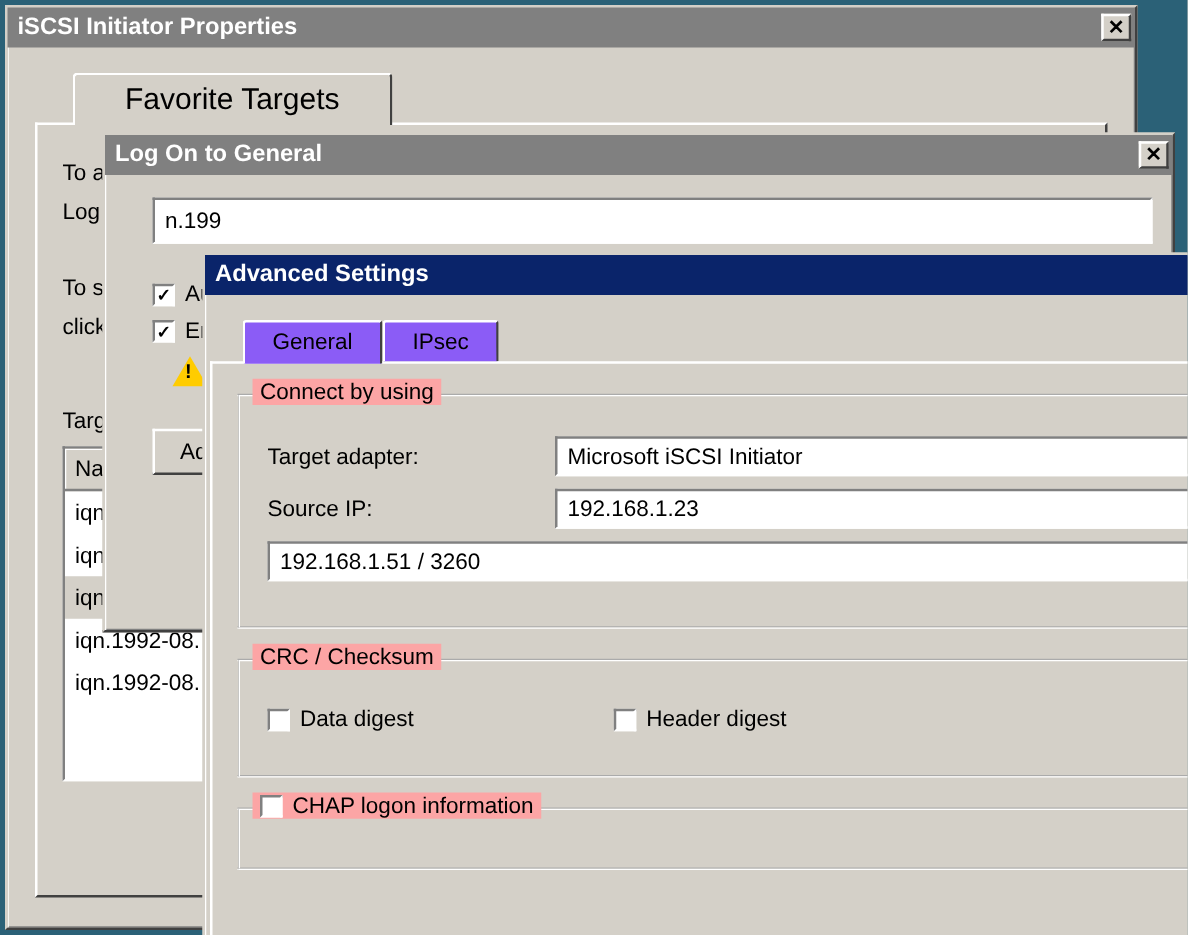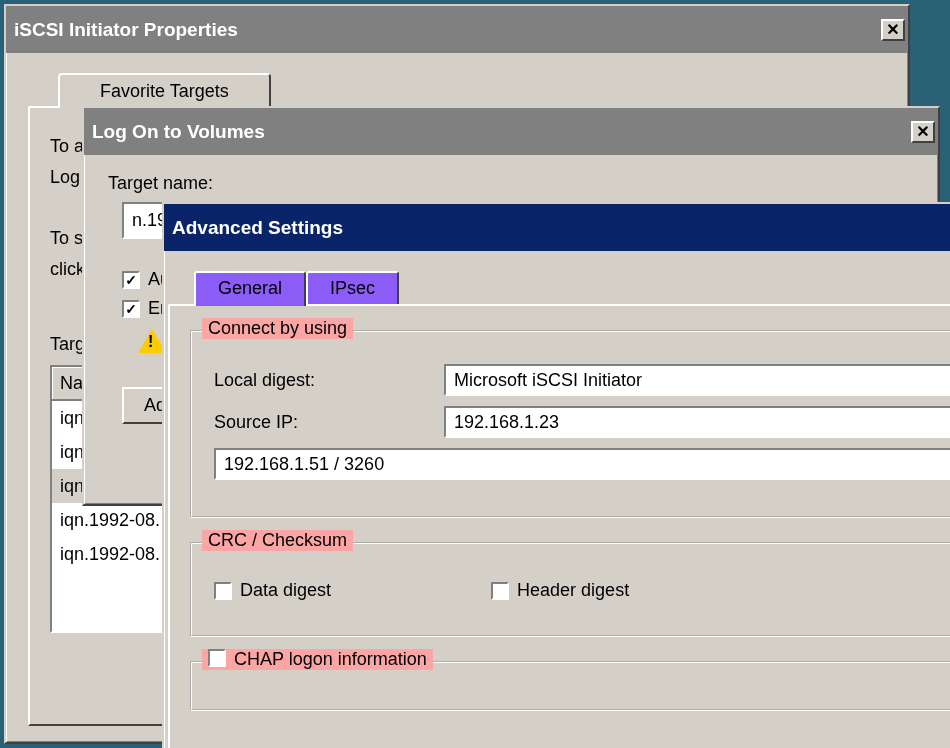--- a/index.html
+++ b/index.html
@@ -16,21 +16,21 @@
   }
   .window {
     position: absolute;
     background: #d4d0c8;
     border: 2px solid #d4d0c8;
     border-right-color: #404040;
     border-bottom-color: #404040;
     box-shadow: inset 1px 1px 0 #fff, inset -1px -1px 0 #808080;
   }
   .titlebar {
-    height: 47px;
+    height: 32px;
     background: #808080;
     color: #fff;
     display: flex;
     align-items: center;
     padding: 0 3px 0 8px;
     font-weight: bold;
     font-size: 19px;
     justify-content: flex-end;
   }
   .titlebar.active { background: #0a246a; }
@@ -51,21 +51,21 @@
   .client { padding: 20px 22px; }
 
   
   .tab-row { display: flex; align-items: flex-end; margin-left: 30px; }
   .tab {
     background: #d4d0c8;
     border: 2px solid #fff;
     border-bottom: none;
     border-right-color: #404040;
     padding: 6px 40px;
-    font-size: 18px;
+    font-size: 24px;
     border-radius: 4px 4px 0 0;
     margin-right: 0;
   }
   .tab-panel {
     margin-top: -2px;
     border: 2px solid #fff;
     border-right-color: #404040;
     border-bottom-color: #404040;
     background: #d4d0c8;
     padding: 18px 20px;
@@ -148,21 +148,21 @@
     border: 2px groove #fff;
     margin: 24px 20px 0 20px;
     padding: 22px 22px 26px 22px;
     position: relative;
   }
   .group-legend {
     position: absolute; top: -14px; left: 10px;
     background: #fca5a5; padding: 0 6px;
     font-size: 18px;
   }
-  .group-legend.with-check { display:flex; align-items:flex-start; }
+  .group-legend.with-check { display:flex; align-items:center; }
   .form-row { display:flex; align-items:center; margin: 10px 0; }
   .form-row label { width: 230px; }
   .select {
     flex:1;
     background:#fff;
     border: 2px solid #808080;
     border-right-color: #fff;
     border-bottom-color: #fff;
     padding: 4px 8px;
     height: 32px;
@@ -222,25 +222,24 @@
         <div class="list-row">iqn.1992-08.</div>
         <div class="list-row">iqn.1992-08.</div>
         <div style="height:60px;"></div>
       </div>
     </div>
   </div>
 </div>
 
 <div class="window" style="left:82px; top:106px; width:858px; height:400px;">
   <div class="titlebar">
-    <span class="title-text">Log On to Volumes</span>
+    <span class="title-text">Log On to General</span>
     <span class="close-btn">✕</span>
   </div>
   <div class="w2-client">
-    <div class="field-label">Target name:</div>
     <div class="textbox" style="margin-left:14px; width:800px;">
       <span>n.199</span>
     </div>
     <div style="height:22px"></div>
     <div class="check-row" style="margin-left:14px;">
       <span class="checkbox">✓</span>
       <span>Au</span>
     </div>
     <div class="check-row" style="margin-left:14px;">
       <span class="checkbox">✓</span>
@@ -266,21 +265,21 @@
   <div class="tabs3">
     <div class="tab3 active">General</div>
     <div class="tab3">IPsec</div>
   </div>
   <div class="panel3">
 
     <div class="group">
       <span class="group-legend">Connect by using</span>
 
       <div class="form-row">
-        <label>Local digest:</label>
+        <label>Target adapter:</label>
         <div class="select">
           <span>Microsoft iSCSI Initiator</span>
         </div>
       </div>
       <div class="form-row">
         <label>Source IP:</label>
         <div class="select">
           <span>192.168.1.23</span>
         </div>
       </div>

